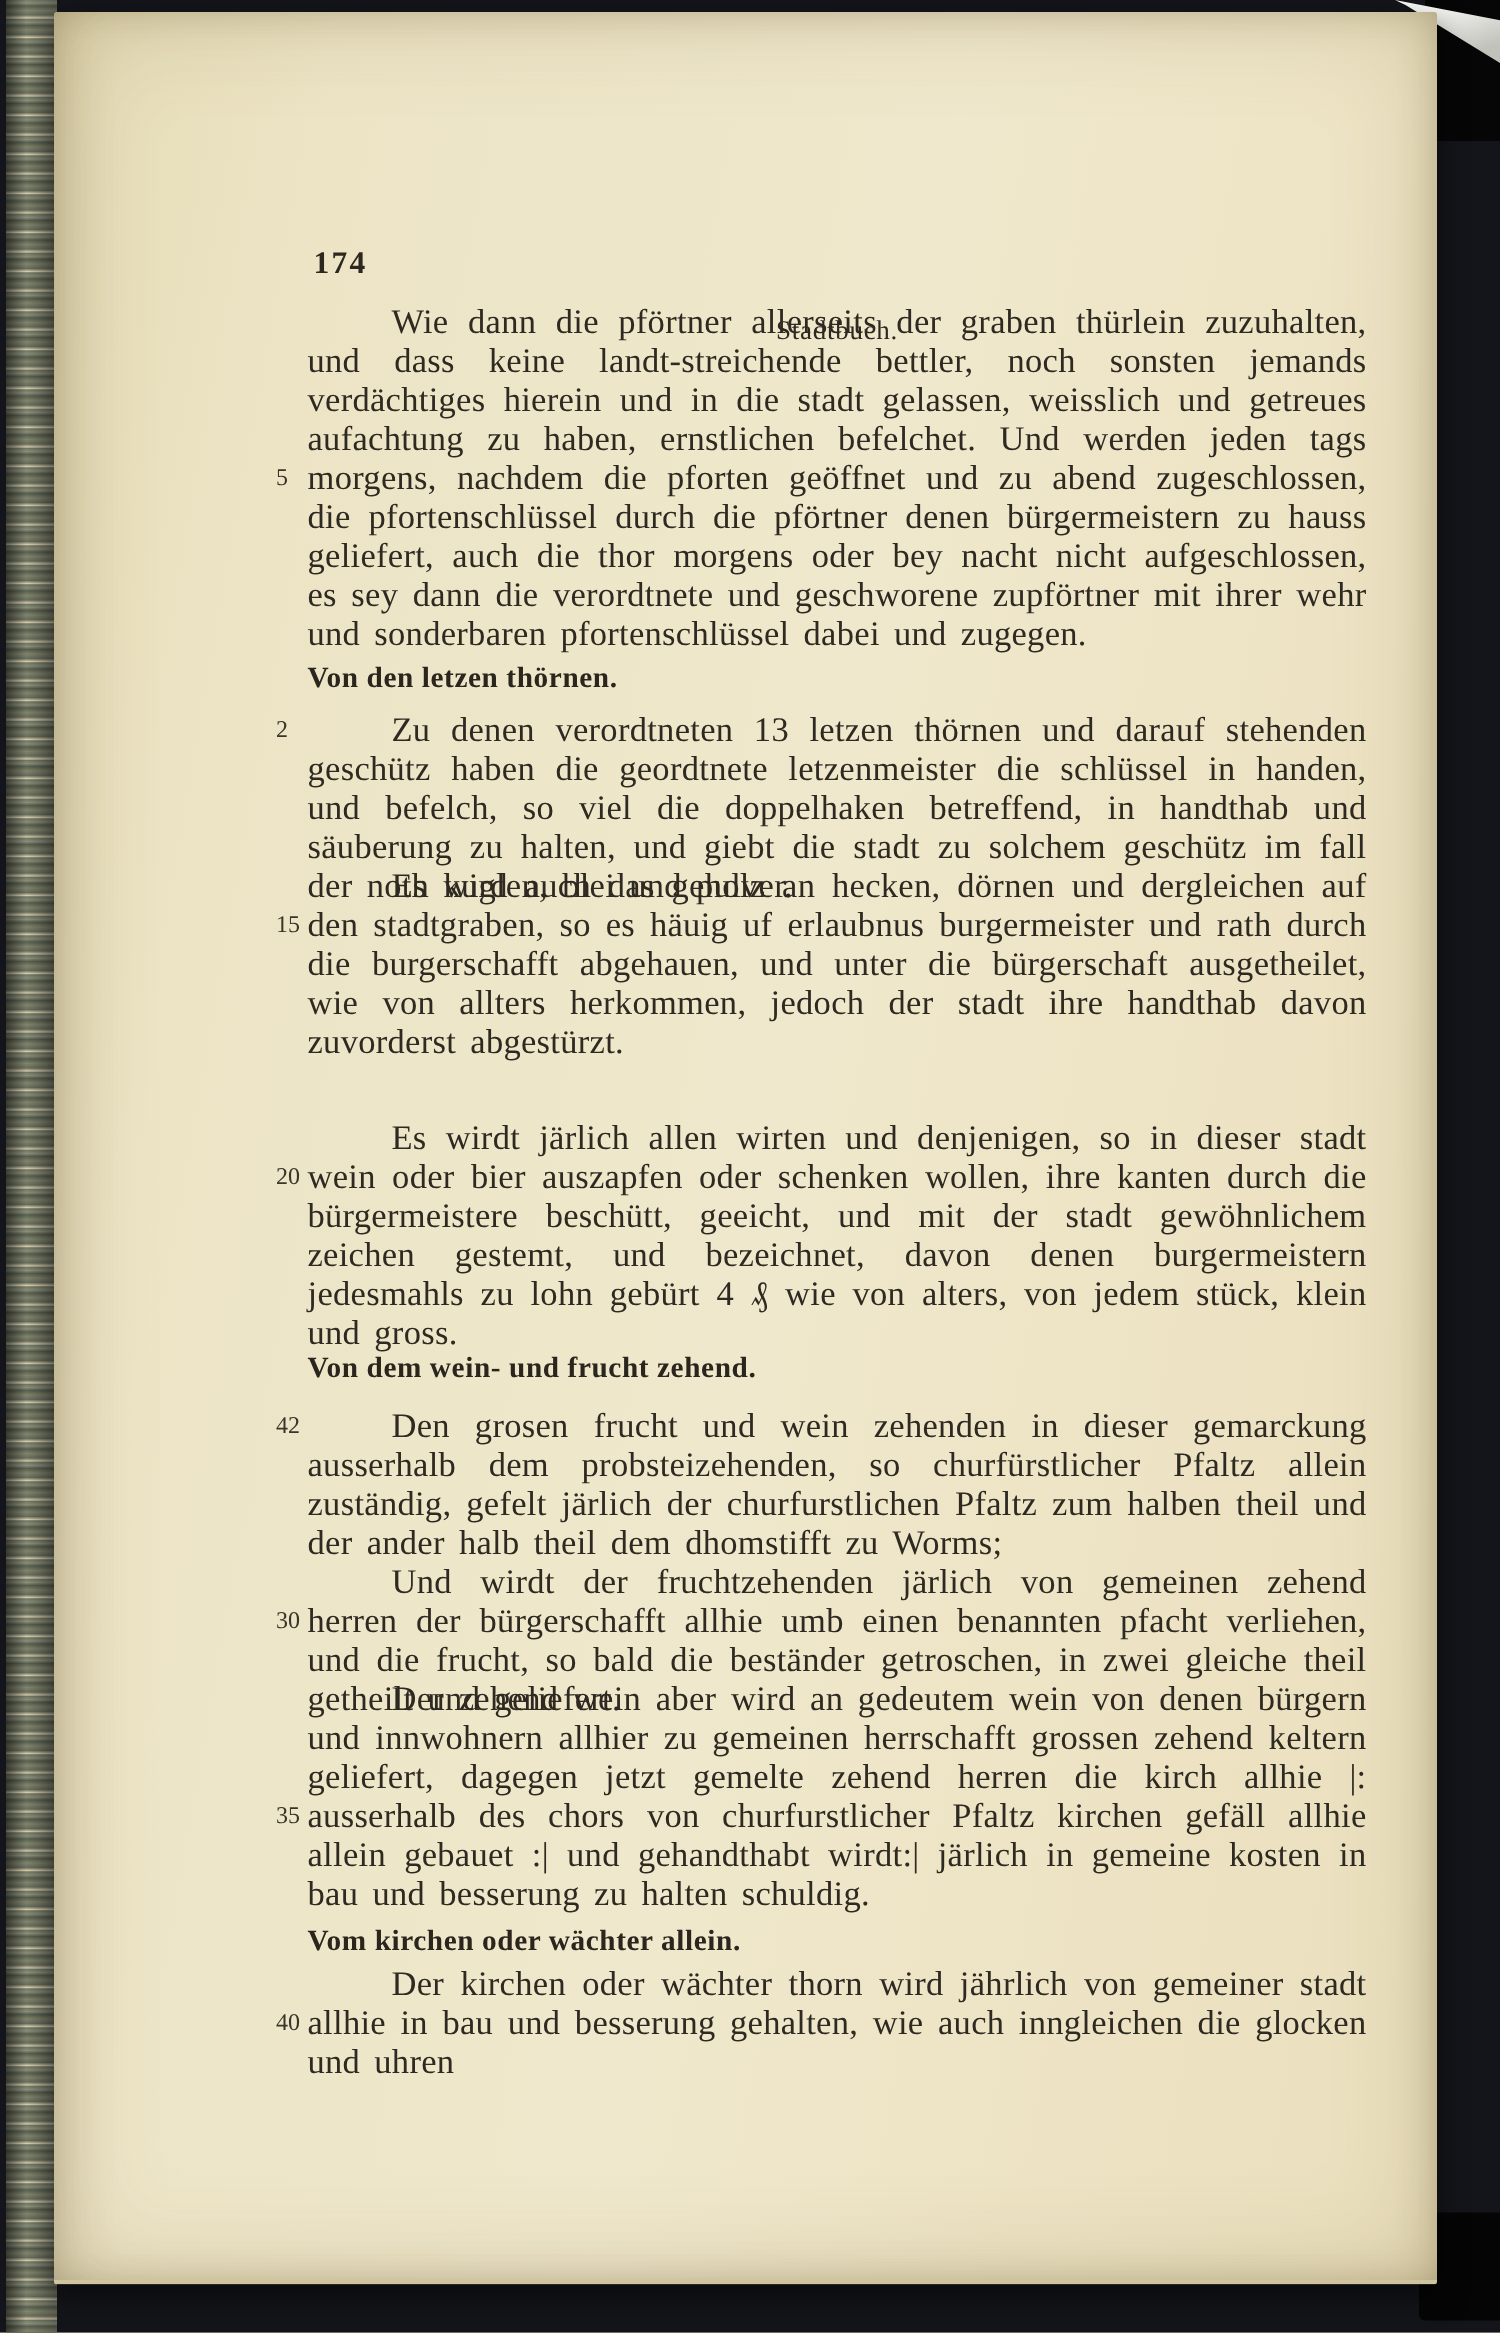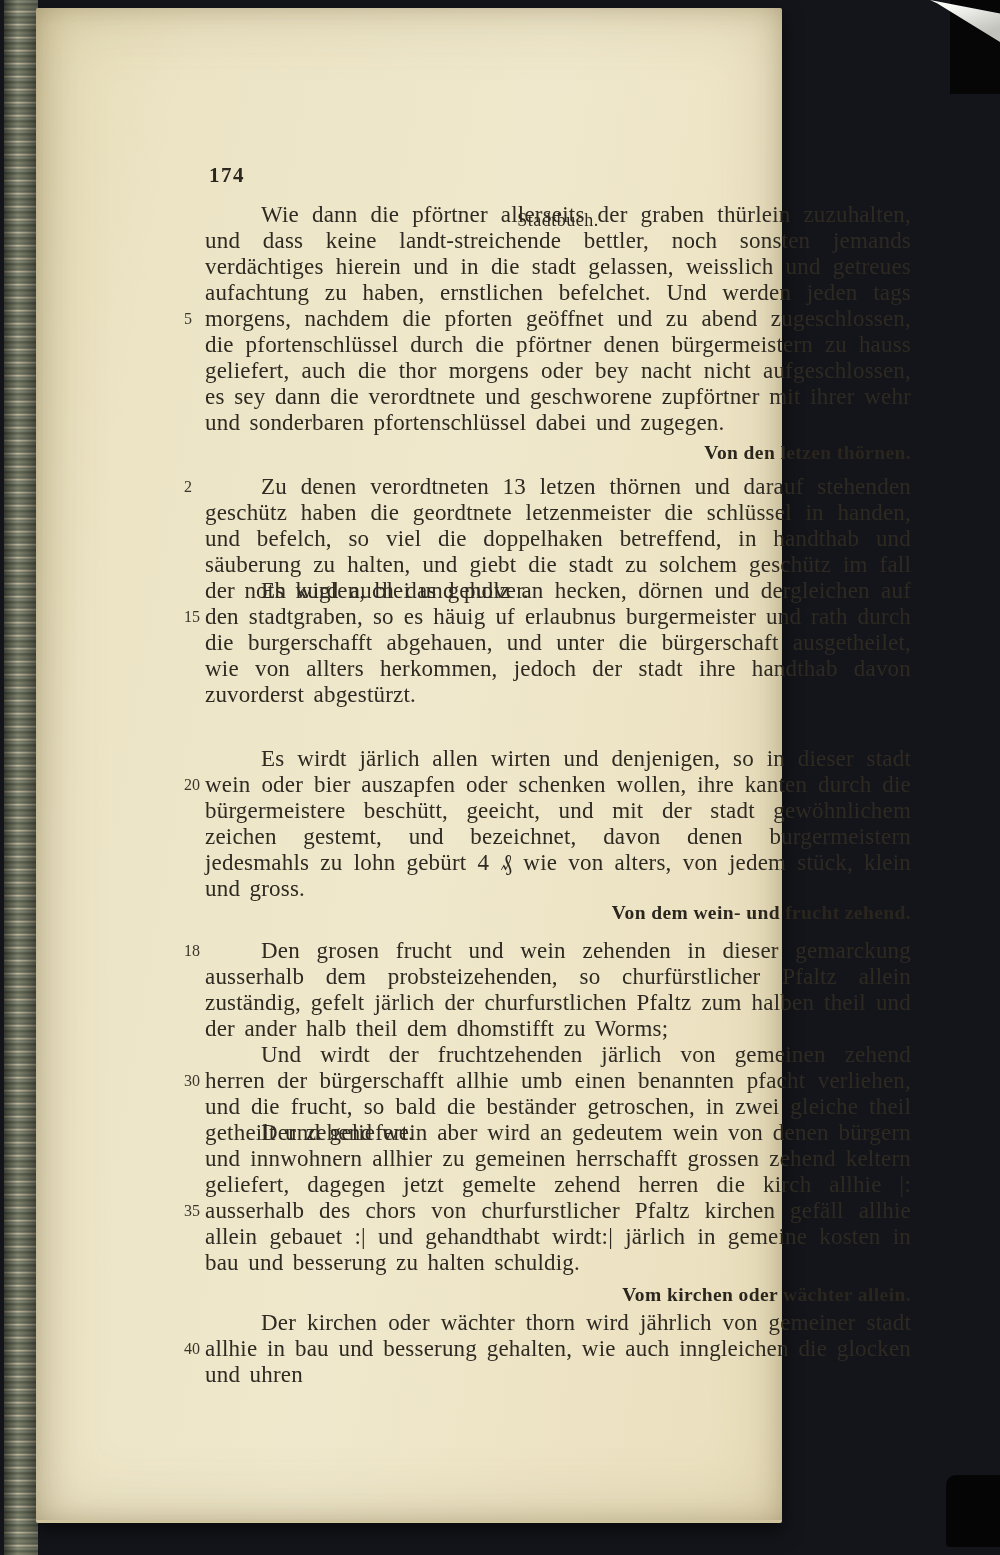--- a/index.html
+++ b/index.html
@@ -32,21 +32,21 @@
     clip-path:polygon(0 0, 100% 32%, 100% 100%, 10% 8%);
   }
   .cover-bottom-right{
     position:absolute;right:0;bottom:8px;width:54px;height:72px;
     background:#050506;
     border-radius:10px 0 0 4px;
   }
 
   
   .page{
-    position:absolute;left:36px;top:8px;width:746px;height:1512px;
+    position:absolute;left:36px;top:8px;width:922px;height:1512px;
     background:linear-gradient(100deg,#e5dbb6 0%,#ece4c5 16%,#f0e8cc 52%,#eadfbd 100%);
     box-shadow:
       inset 0 0 70px rgba(110,90,40,.22),
       inset 14px 0 40px -18px rgba(70,55,20,.35),
       inset -10px 0 30px -14px rgba(70,55,20,.30),
       0 8px 20px rgba(0,0,0,.55);
     border-bottom:3px solid #cfc49e;
     border-radius:2px;
   }
 
@@ -63,21 +63,21 @@
     position:absolute;left:169px;width:706px;margin:0;
     font-size:23px;line-height:26px;
     text-align:justify;color:#2e2a22;
     word-spacing:3.5px;letter-spacing:.2px;
   }
   .indent{text-indent:56px;}
 
   .heading{
     position:absolute;left:169px;width:706px;margin:0;
     font-size:19.5px;line-height:26px;font-weight:bold;
-    text-align:right;color:#2a261e;letter-spacing:.4px;font-family:Liberation Serif, serif;
+    text-align:left;color:#2a261e;letter-spacing:.4px;font-family:Liberation Serif, serif;
   }
 </style>
 </head>
 <body>
 
 <div class="stage">
 
   <div class="page-edges"></div>
   <div class="cover-top-right"></div>
   <div class="corner-fold"></div>
@@ -87,21 +87,21 @@
 
     <div class="page-header">
       <span class="pagenum">174</span>
       <span class="running-title">Stadtbuch.</span>
     </div>
 
     <span class="lineno" style="top:298px">5</span>
     <span class="lineno" style="top:466px">2</span>
     <span class="lineno" style="top:596px">15</span>
     <span class="lineno" style="top:764px">20</span>
-    <span class="lineno" style="top:930px">18</span>
+    <span class="lineno" style="top:930px">42</span>
     <span class="lineno" style="top:1060px">30</span>
     <span class="lineno" style="top:1190px">35</span>
     <span class="lineno" style="top:1328px">40</span>
 
     <p class="para indent" style="top:194px">Wie dann die pförtner allerseits der graben thürlein zuzuhalten, und dass keine landt-streichende bettler, noch sonsten jemands verdächtiges hierein und in die stadt gelassen, weisslich und getreues aufachtung zu haben, ernstlichen befelchet. Und werden jeden tags morgens, nachdem die pforten geöffnet und zu abend zugeschlossen, die pfortenschlüssel durch die pförtner denen bürgermeistern zu hauss geliefert, auch die thor morgens oder bey nacht nicht aufgeschlossen, es sey dann die verordtnete und geschworene zupförtner mit ihrer wehr und sonderbaren pfortenschlüssel dabei und zugegen.</p>
 
     <h2 class="heading" style="top:432px">Von den letzen thörnen.</h2>
     <p class="para indent" style="top:466px">Zu denen verordtneten 13 letzen thörnen und darauf stehenden geschütz haben die geordtnete letzenmeister die schlüssel in handen, und befelch, so viel die doppelhaken betreffend, in handthab und säuberung zu halten, und giebt die stadt zu solchem geschütz im fall der noth kuglen, blei und pulver.</p>
     <p class="para indent" style="top:570px">Es wird auch das geholz an hecken, dörnen und dergleichen auf den stadtgraben, so es häuig uf erlaubnus burgermeister und rath durch die burgerschafft abgehauen, und unter die bürgerschaft ausgetheilet, wie von allters herkommen, jedoch der stadt ihre handthab davon zuvorderst abgestürzt.</p>
 

